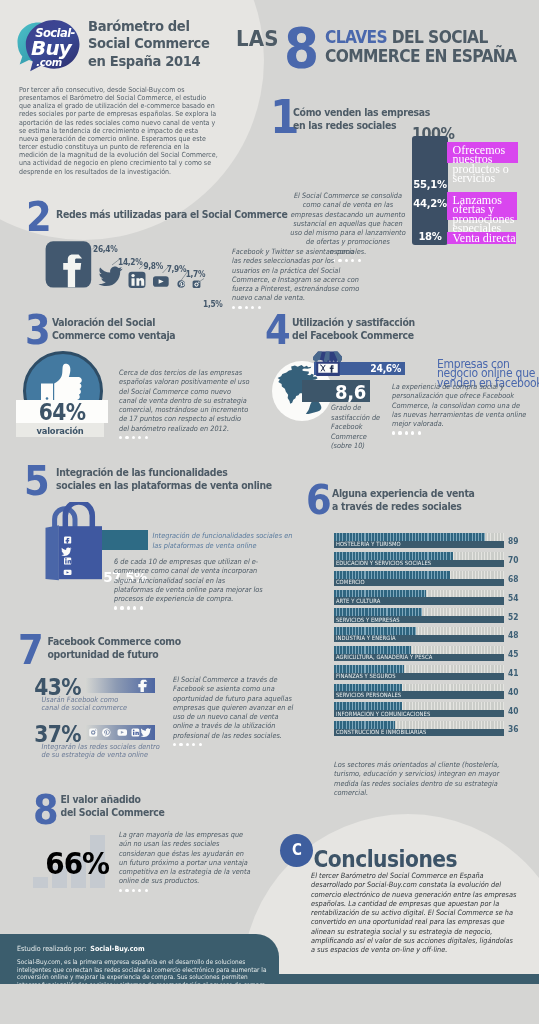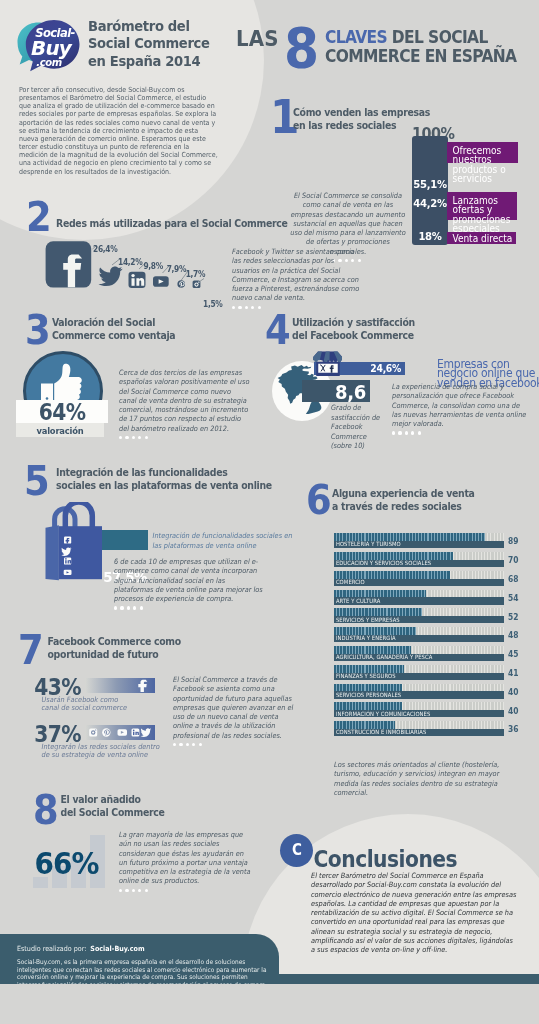--- a/index.html
+++ b/index.html
@@ -25,21 +25,21 @@
   .secnum{position:absolute;font-weight:bold;color:#4a68ad;line-height:1;font-size:40px;letter-spacing:-1px;}
   .sechd{position:absolute;font-size:10.4px;font-weight:bold;color:#4d5b66;line-height:13px;letter-spacing:-0.3px;}
   .ital{position:absolute;font-style:italic;font-size:7.3px;line-height:9.3px;color:#4d5b66;}
   .dots{display:block;margin-top:3px;font-size:0;line-height:0;}
   .dots i{display:inline-block;width:3.2px;height:3.2px;border-radius:50%;background:#fff;margin-right:3.2px;}
 
   
   #s1col{position:absolute;left:412px;top:136px;width:36px;height:109px;background:#3c4f65;border-radius:3px;}
   #s1-100{position:absolute;left:412px;top:124px;font-size:16px;font-weight:bold;color:#4d5b66;letter-spacing:-0.5px;}
   .s1pct{position:absolute;left:412px;width:36px;text-align:center;font-size:11.2px;font-weight:bold;color:#fff;letter-spacing:-0.3px;}
-  .s1bar{position:absolute;left:447px;background:#701a75;color:#fff;font-size:10px;line-height:9.3px;padding:4px 0 0 5.5px;}
+  .s1bar{position:absolute;left:447px;background:#d946ef;color:#fff;font-size:12px;line-height:9.3px;padding:4px 0 0 5.5px;font-family:Liberation Serif, serif;}
 
   
   .s2pct{position:absolute;font-size:8.3px;font-weight:bold;color:#45586b;letter-spacing:-0.3px;}
 
   
   #s3circle{position:absolute;left:23px;top:351px;width:80px;height:80px;border-radius:50%;
      background:#4379a0;border:3.5px solid #2e4d66;}
   #s3band{position:absolute;left:16px;top:400px;width:92px;height:23px;background:#fdfdfb;}
   #s3band2{position:absolute;left:16px;top:423px;width:88px;height:13.5px;background:#e9e9e5;}
   #s3pct{position:absolute;left:16px;top:399px;width:92px;text-align:center;font-size:22.5px;
@@ -80,22 +80,22 @@
 
   
   .s7big{position:absolute;left:30px;width:55px;text-align:center;font-size:22.5px;font-weight:bold;
      color:#3d5468;letter-spacing:-0.6px;}
   .s7bar{position:absolute;left:84.7px;width:70.2px;height:14.9px;
      background:linear-gradient(to right,#d6d7d3 0%,#8c9ab3 45%,#4d66a2 100%);}
   .s7cap{position:absolute;left:41.5px;font-style:italic;font-size:7.3px;line-height:8.6px;color:#6a7a96;}
 
   
   .s8bar{position:absolute;background:#c5cad0;}
-  #s8pct{position:absolute;left:24px;top:845px;width:85px;text-align:center;font-size:31px;
-     font-weight:bold;color:#0c4a6e;letter-spacing:-1px;}
+  #s8pct{position:absolute;left:24px;top:845px;width:85px;text-align:right;font-size:31px;
+     font-weight:bold;color:#000000;letter-spacing:-1px;}
 
   
   #cc-circle{position:absolute;left:280.4px;top:833.6px;width:33px;height:33px;border-radius:50%;background:#3e5e9e;}
   #cc-letter{position:absolute;left:280.4px;top:840.5px;width:33px;text-align:center;font-size:15px;
      font-weight:bold;color:#fff;}
   #cc-title{position:absolute;left:313.5px;top:846px;font-size:22.5px;font-weight:bold;color:#3d5468;letter-spacing:-0.5px;}
   #cc-body{position:absolute;left:311px;top:871px;width:208px;font-style:italic;font-size:7.3px;
      line-height:9.3px;color:#30363a;}
 
   
@@ -164,21 +164,21 @@
   <div id="s1-100">100%</div>
   <div id="s1col"></div>
   <div class="s1pct" style="top:142px;margin-top:36px;">55,1%</div>
   <div class="s1pct" style="top:197px;">44,2%</div>
   <div class="s1pct" style="top:230px;">18%</div>
   <div class="s1bar" style="top:142px;width:71px;height:21px;">Ofrecemos nuestros productos o servicios</div>
   <div class="s1bar" style="top:192px;width:70px;height:28px;">Lanzamos ofertas y promociones especiales</div>
   <div class="s1bar" style="top:232px;width:69px;height:11.5px;padding-top:2px;">Venta directa</div>
 
   <div class="secnum" style="left:26px;top:197px;font-size:41px;">2</div>
-  <div class="sechd" style="left:56px;top:217px;width:250px;white-space:nowrap;">Redes más utilizadas para el Social Commerce</div>
+  <div class="sechd" style="left:56px;top:208px;width:250px;white-space:nowrap;">Redes más utilizadas para el Social Commerce</div>
   <div class="ital" style="left:232px;top:247px;width:132px;">
     <span>Facebook y Twitter se asientan como las redes seleccionadas por los usuarios en la práctica del Social Commerce, e Instagram se acerca con fuerza a Pinterest, estrenándose como nuevo canal de venta.</span>
     <span class="dots"><i></i><i></i><i></i><i></i><i></i></span>
   </div>
   <svg id="s2icons" style="position:absolute;left:40px;top:236px;" width="170" height="56" viewBox="0 0 170 56">
     <g fill="#42586f">
 
       <g stroke="#5d6a74" stroke-width="0.6" fill="none">
         <path d="M56.5,9.5 L52.5,13"></path>
         <path d="M81,22 L72,29"></path>

